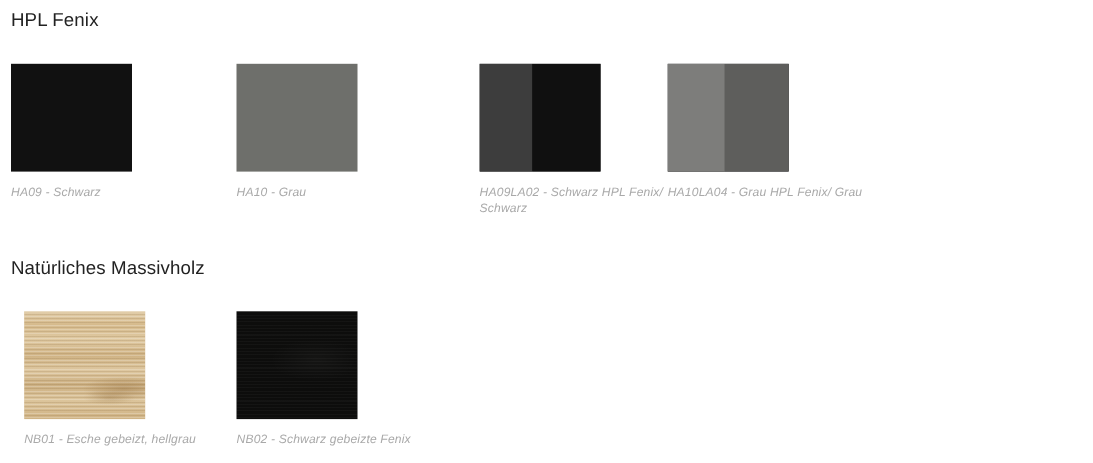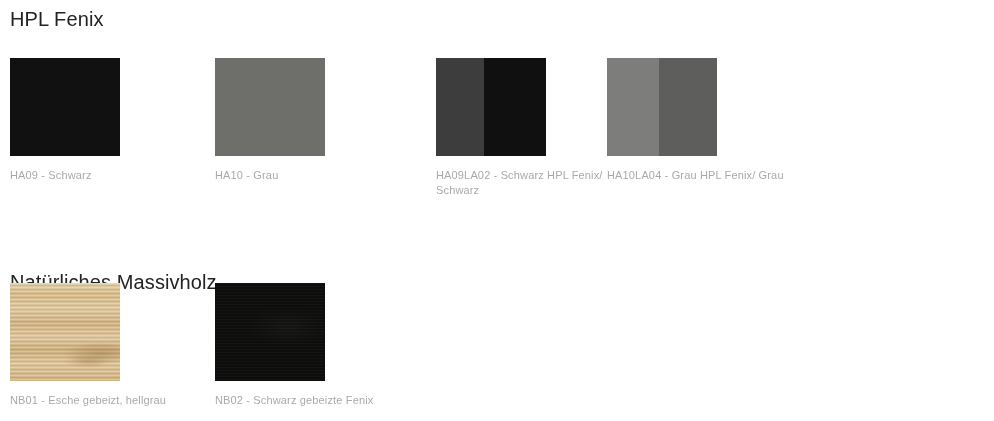--- a/index.html
+++ b/index.html
@@ -18,40 +18,41 @@
   }
 
   .page {
     position: relative;
     width: 994px;
     height: 421px;
     box-sizing: border-box;
   }
 
   .section-heading {
-    font-size: 20px;
+    font-size: 17px;
     font-weight: 400;
     color: #222222;
     letter-spacing: 0.1px;
     margin: 0;
     padding: 0;
     line-height: 20px;
     position: absolute;
     left: 10px;
     white-space: nowrap;
   }
 
   #heading-hpl { top: 9px; }
-  #heading-massivholz { top: 234px; margin-top: 38px; }
+  #heading-massivholz { top: 234px; }
 
   .swatch-row {
     position: absolute;
     left: 0;
     width: 994px;
     height: 150px;
+    font-style: italic;
   }
 
   #row-hpl { top: 58px; }
   #row-massivholz { top: 283px; }
 
   .swatch-item {
     position: absolute;
     top: 0;
     width: 110px;
   }
@@ -173,21 +174,21 @@
       </div>
       <div class="swatch-label">HA10LA04 - Grau HPL Fenix/ Grau</div>
     </div>
 
   </div>
 
   <h2 class="section-heading" id="heading-massivholz">Natürliches Massivholz</h2>
 
   <div class="swatch-row" id="row-massivholz">
 
-    <div class="swatch-item" style="left:10px;">
+    <div class="swatch-item" style="left:22px;">
       <div class="swatch-box" id="box-1-0" style="background: rgb(214, 187, 141);">
         <div class="grain grain-streaks"></div>
         <div class="grain grain-lines"></div>
         <div class="grain grain-knot"></div>
       </div>
       <div class="swatch-label">NB01 - Esche gebeizt, hellgrau</div>
     </div>
 
     <div class="swatch-item" style="left:215px;">
       <div class="swatch-box" id="box-1-1" style="background: rgb(13, 13, 12);">

